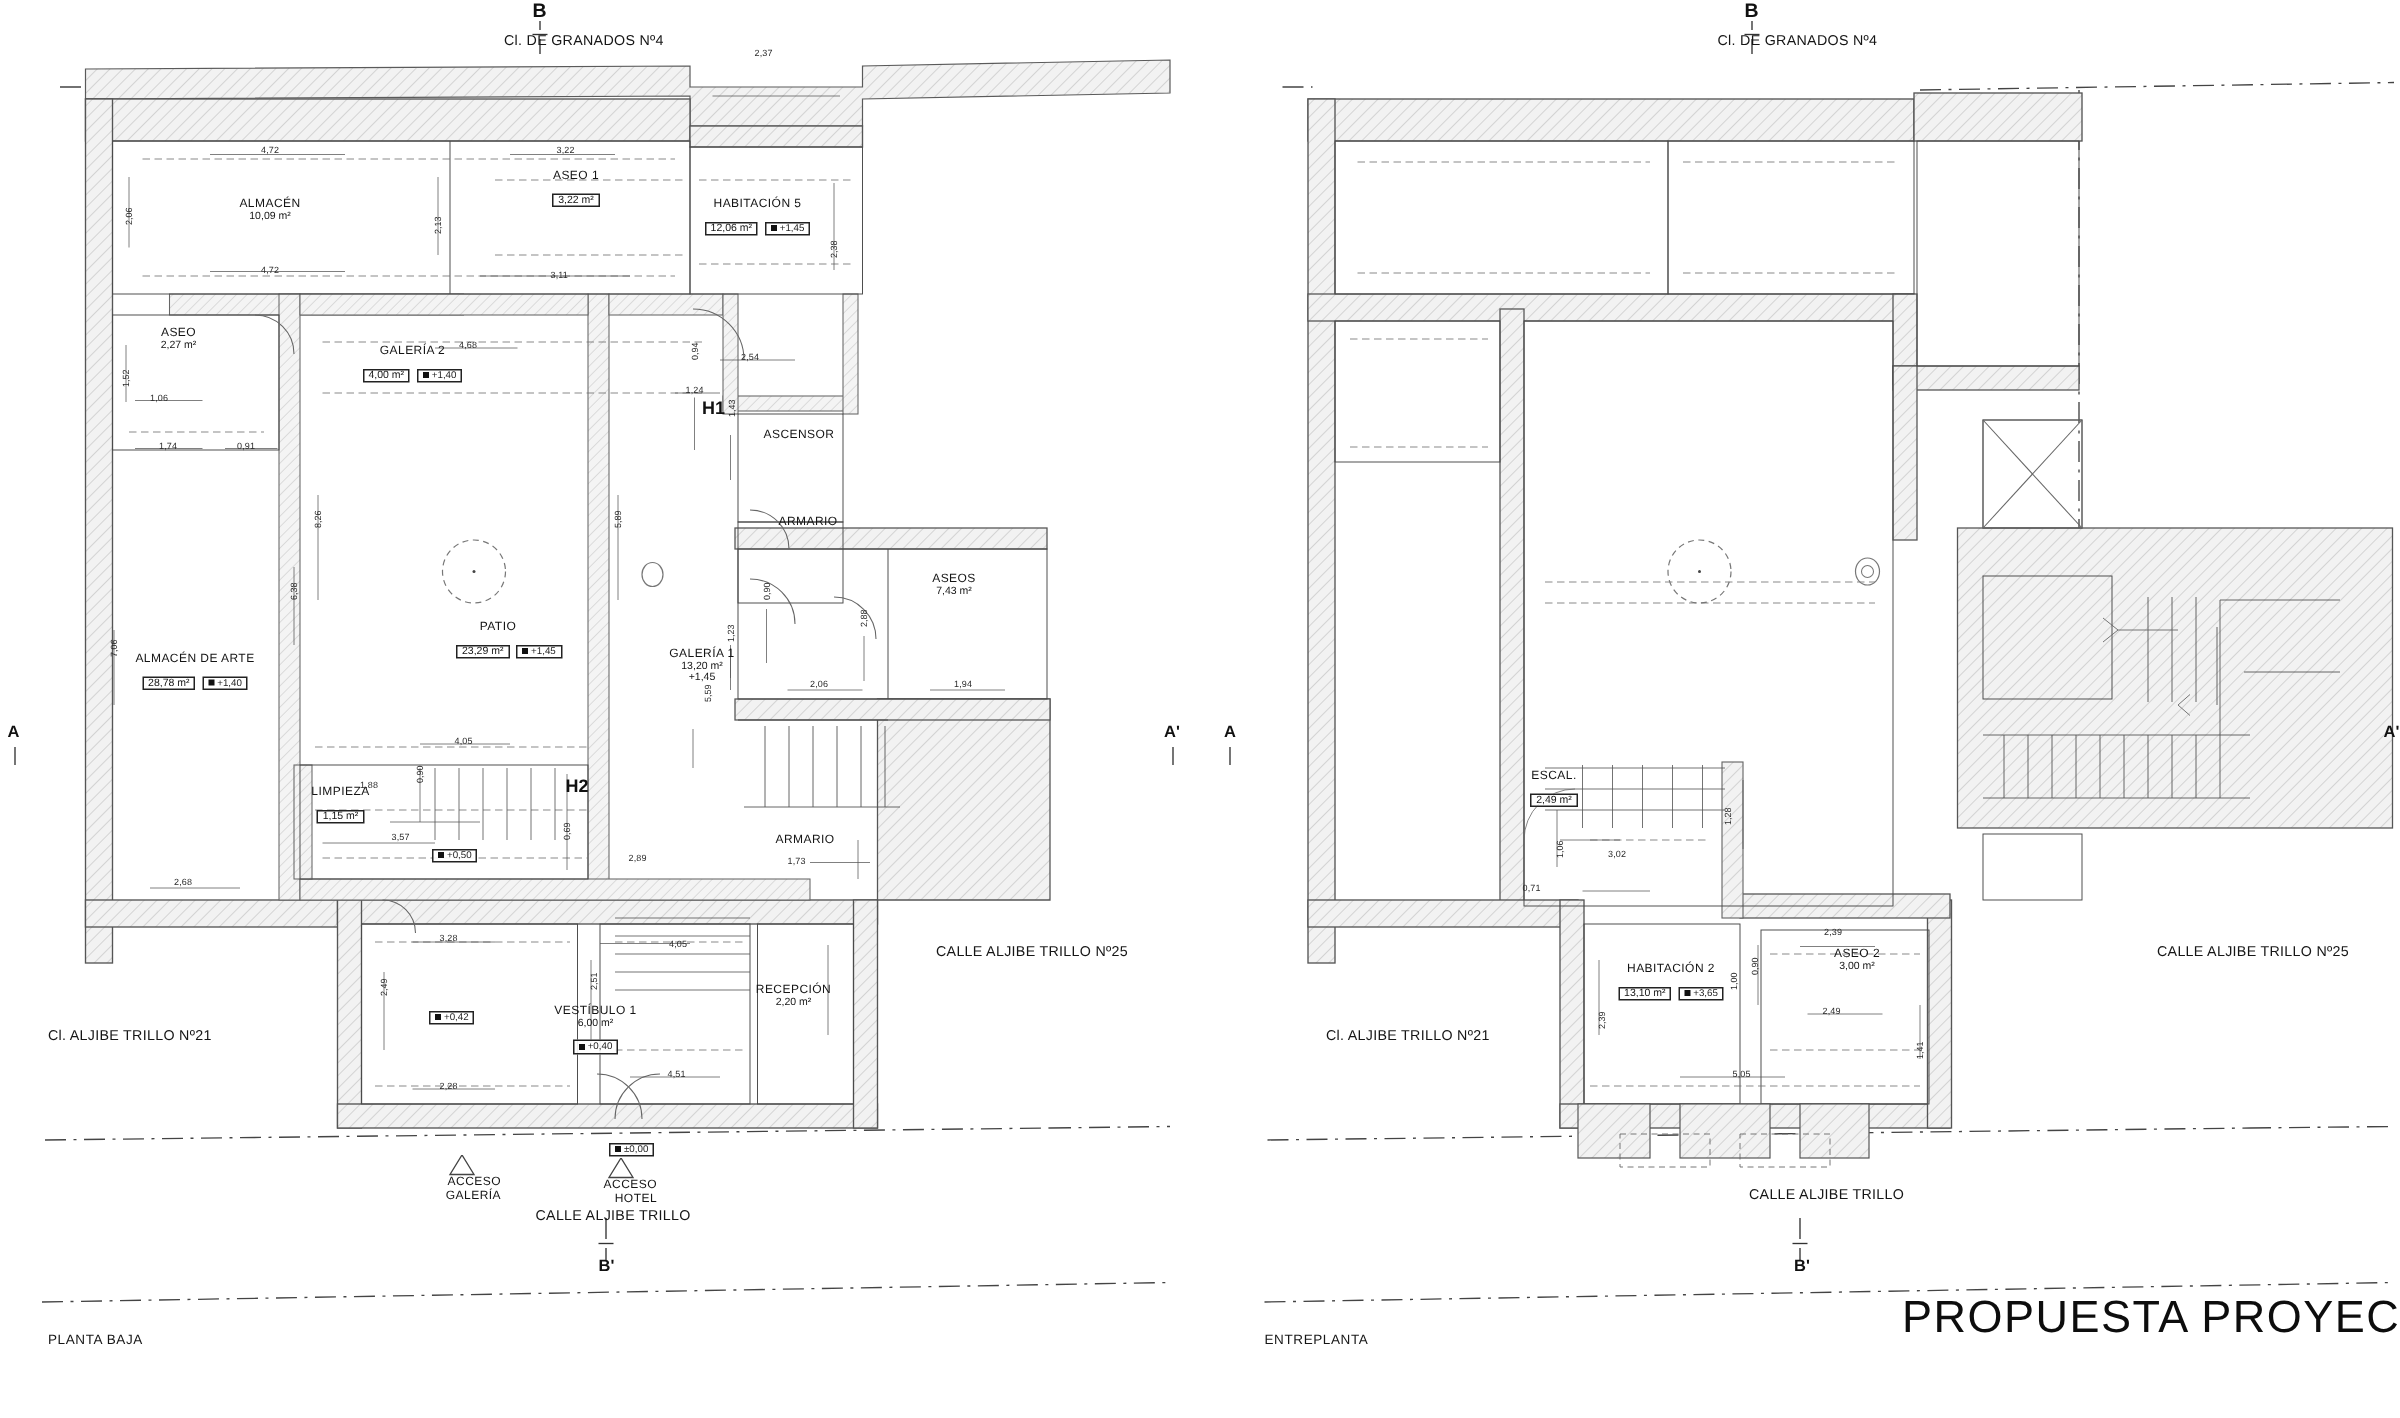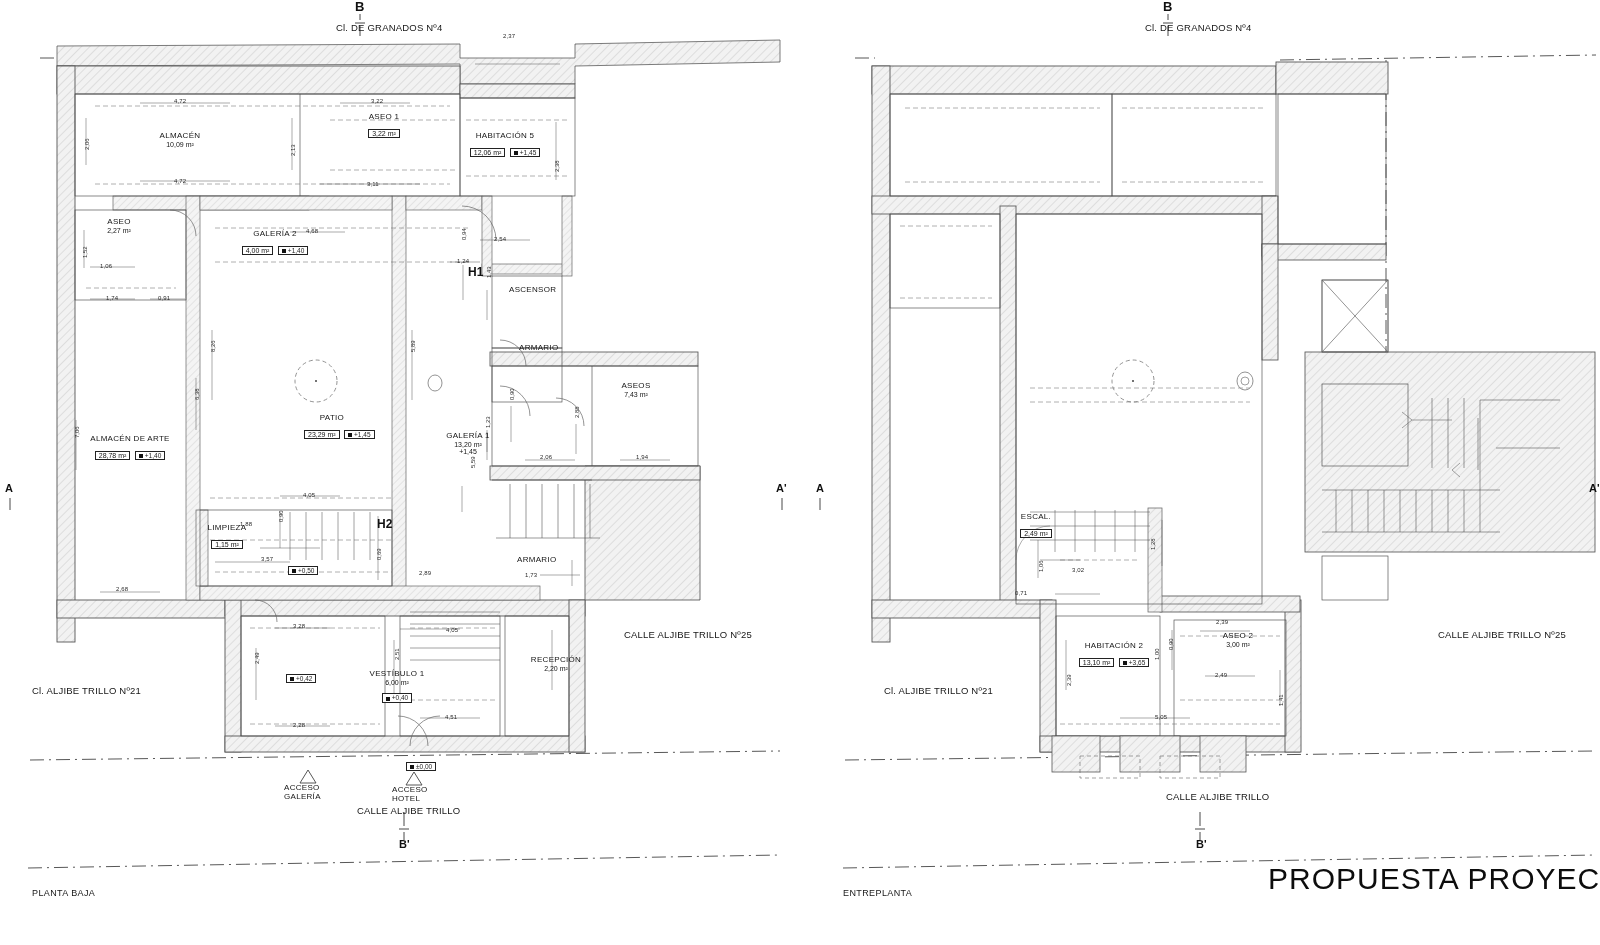--- a/index.html
+++ b/index.html
@@ -92,21 +92,21 @@
     transform-origin: 0 0;
     transform: rotate(-90deg);
   }
   .hmark {
     font-size: 12px;
     font-weight: 700;
     color: #111;
   }
   .acceso {
     font-size: 8px;
-    text-align: left;
+    text-align: right;
     color: #141414;
     letter-spacing: 0.3px;
   }
   .plantalbl {
     font-size: 9px;
     letter-spacing: 0.4px;
     color: #161616;
   }
   .title-main {
     font-size: 30px;
@@ -534,21 +534,21 @@
 </div>
 
 <div class="txt room-name" style="left:517px; top:556px;">ARMARIO</div>
 
 <div class="txt room-block" style="left:365px; top:670px; width:64px;">
   <div class="room-name">VESTÍBULO 1</div>
   <div class="room-area">6,00 m²</div>
   <div class="lvl"><span class="sq"></span><span>+0,40</span></div>
 </div>
 
-<div class="txt room-block" style="left:505px; top:656px; width:62px;padding-left:20px;">
+<div class="txt room-block" style="left:478px; top:656px; width:62px;padding-left:20px;">
   <div class="room-name">RECEPCIÓN</div>
   <div class="room-area">2,20 m²</div>
 </div>
 
 <div class="txt lvl" style="left:288px; top:566px;"><span class="sq"></span><span>+0,50</span></div>
 <div class="txt lvl" style="left:286px; top:674px;"><span class="sq"></span><span>+0,42</span></div>
 <div class="txt lvl" style="left:406px; top:762px;"><span class="sq"></span><span>±0,00</span></div>
 
 <div class="txt hmark" style="left:468px; top:266px;">H1</div>
 <div class="txt hmark" style="left:377px; top:518px;">H2</div>

